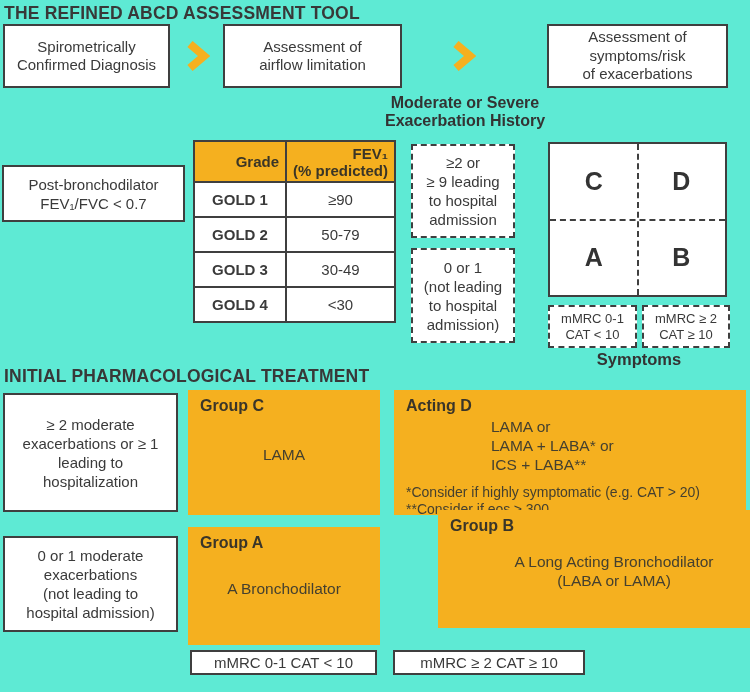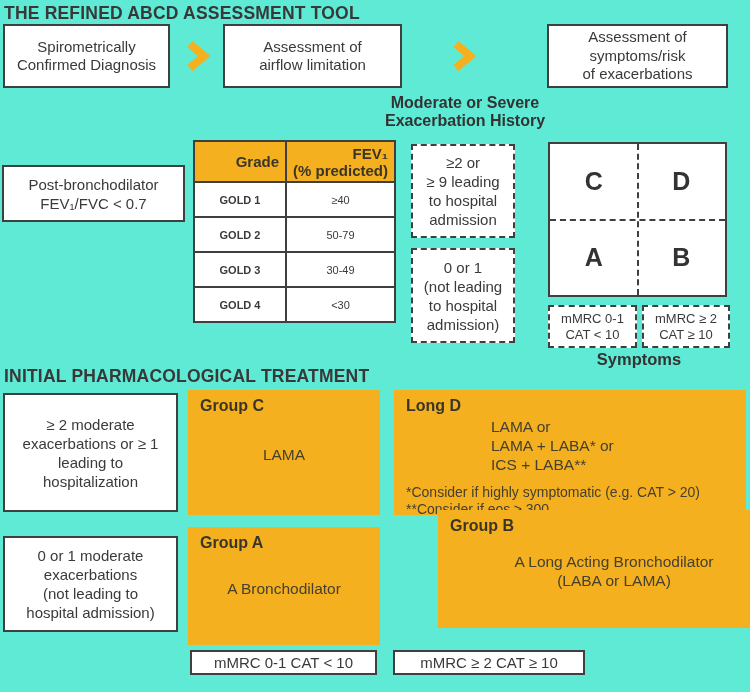--- a/index.html
+++ b/index.html
@@ -21,21 +21,21 @@
     border:2px solid var(--border);background:#fff;box-sizing:border-box;
     display:flex;align-items:center;justify-content:center;text-align:center;
     font-size:15px;line-height:18.5px;
   }
   .dashed{border-style:dashed;}
   .bold-label{font-weight:bold;text-align:center;}
   
   table.grade{border-collapse:collapse;position:absolute;left:193px;top:140px;}
   .grade th,.grade td{border:2px solid var(--border);text-align:center;vertical-align:middle;box-sizing:border-box;}
   .grade th{background:var(--accent);color:#3A3527;font-size:15px;line-height:17px;font-weight:bold;height:41px;padding:2px 6px;text-align:right;}
-  .grade td{height:35px;font-size:11px;background:#fff;padding:0 6px;}
+  .grade td{height:35px;font-size:15px;background:#fff;padding:0 6px;}
   .grade .c-grade{width:92px;}
   .grade .c-fev{width:109px;}
   .grade td.gold{font-weight:bold;}
   
   .quad{
     left:548px;top:142px;width:179px;height:155px;border:2px solid var(--border);
     box-sizing:border-box;display:grid;grid-template-columns:1fr 1fr;grid-template-rows:1fr 1fr;
     background:#fff;
   }
   .quad-div-v{position:absolute;left:calc(50% - 1px);top:0;bottom:0;border-left:2px dashed var(--border);}
@@ -84,21 +84,21 @@
 
   <table class="grade">
     <tbody>
         <tr>
       <th class="c-grade">Grade</th>
       <th class="c-fev pre">FEV₁
 (% predicted)</th>
     </tr>
     <tr>
       <td class="gold">GOLD 1</td>
-      <td>≥40</td>
+      <td>≥90</td>
     </tr>
     <tr>
       <td class="gold">GOLD 2</td>
       <td>50-79</td>
     </tr>
     <tr>
       <td class="gold">GOLD 3</td>
       <td>30-49</td>
     </tr>
     <tr>
@@ -141,21 +141,21 @@
 exacerbations or ≥ 1
 leading to
 hospitalization</div>
 
   <div class="group-box" style="left:188px;top:390px;width:192px;height:125px;">
     <div class="group-header">Group C</div>
     <div class="group-center">LAMA</div>
   </div>
 
   <div class="group-box" style="left:394px;top:390px;width:352px;height:125px;">
-    <div class="group-header">Long D</div>
+    <div class="group-header">Acting D</div>
     <div class="gd-therapy pre">LAMA or
 LAMA + LABA* or
 ICS + LABA**</div>
     <div class="gd-foot pre">*Consider if highly symptomatic (e.g. CAT &gt; 20)
 **Consider if eos ≥ 300</div>
   </div>
 
   <div class="abs box pre" style="left:3px;top:536px;width:175px;height:96px;line-height:19px;">0 or 1 moderate
 exacerbations
 (not leading to

